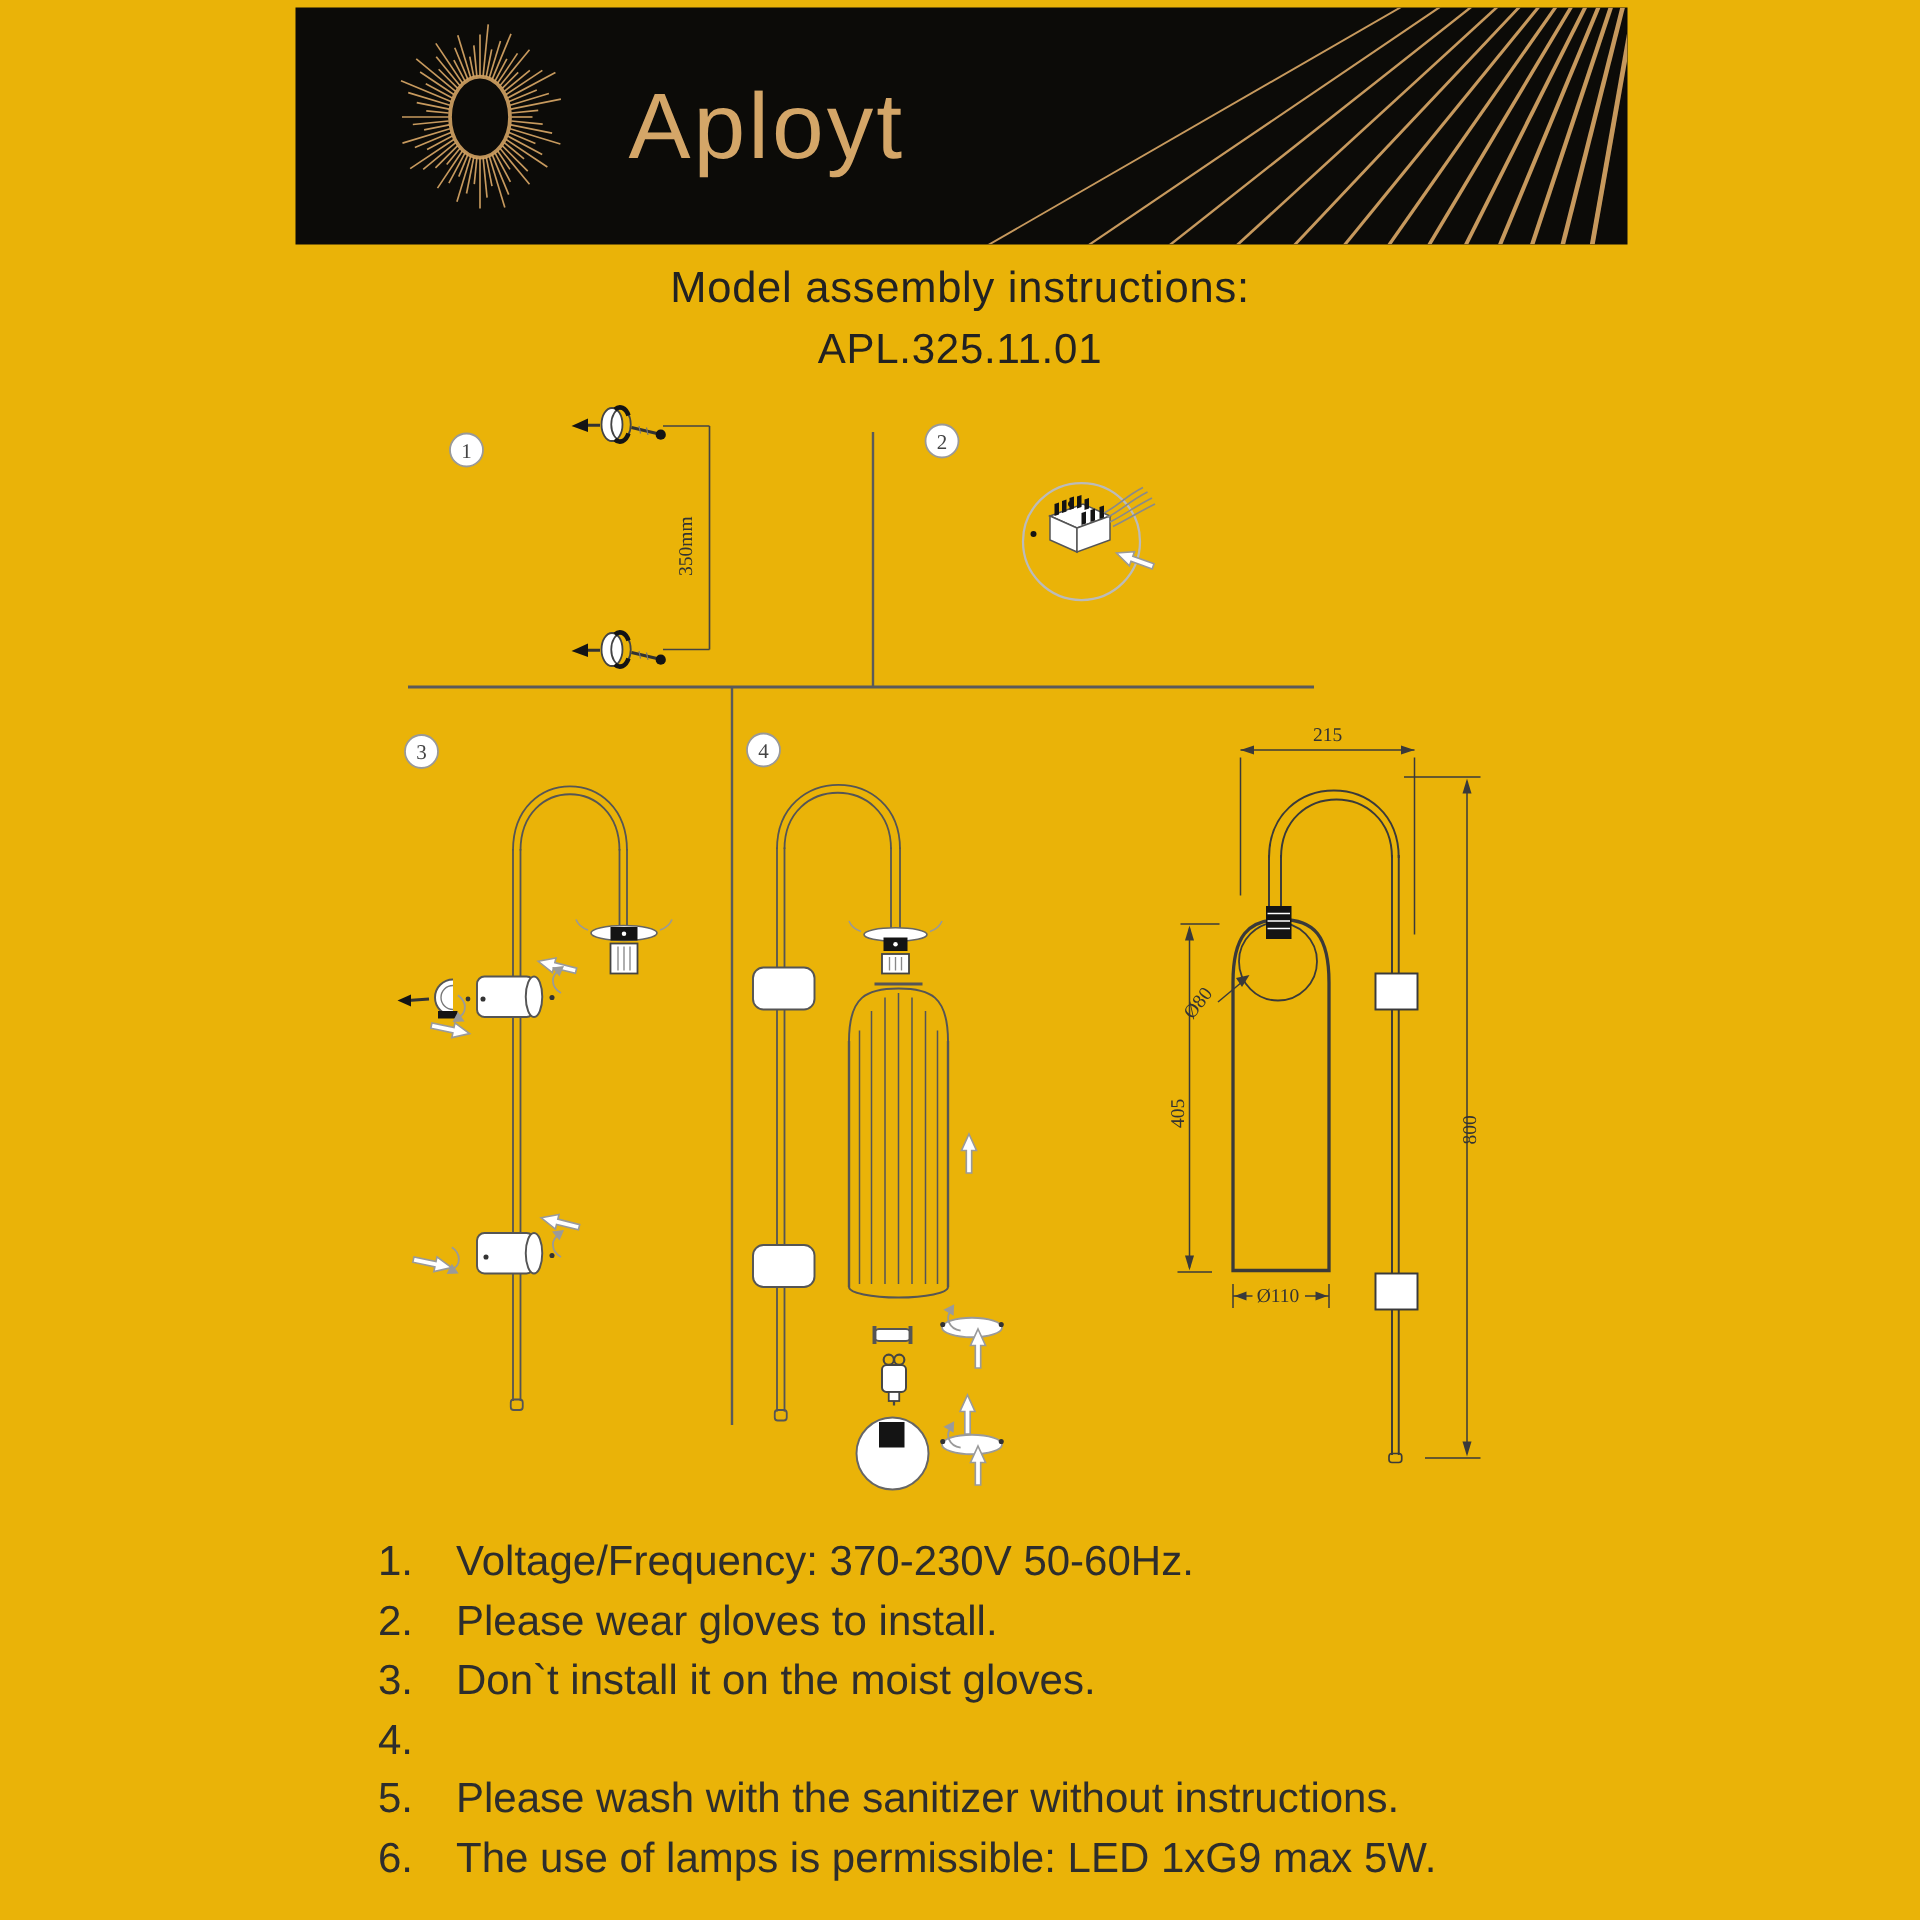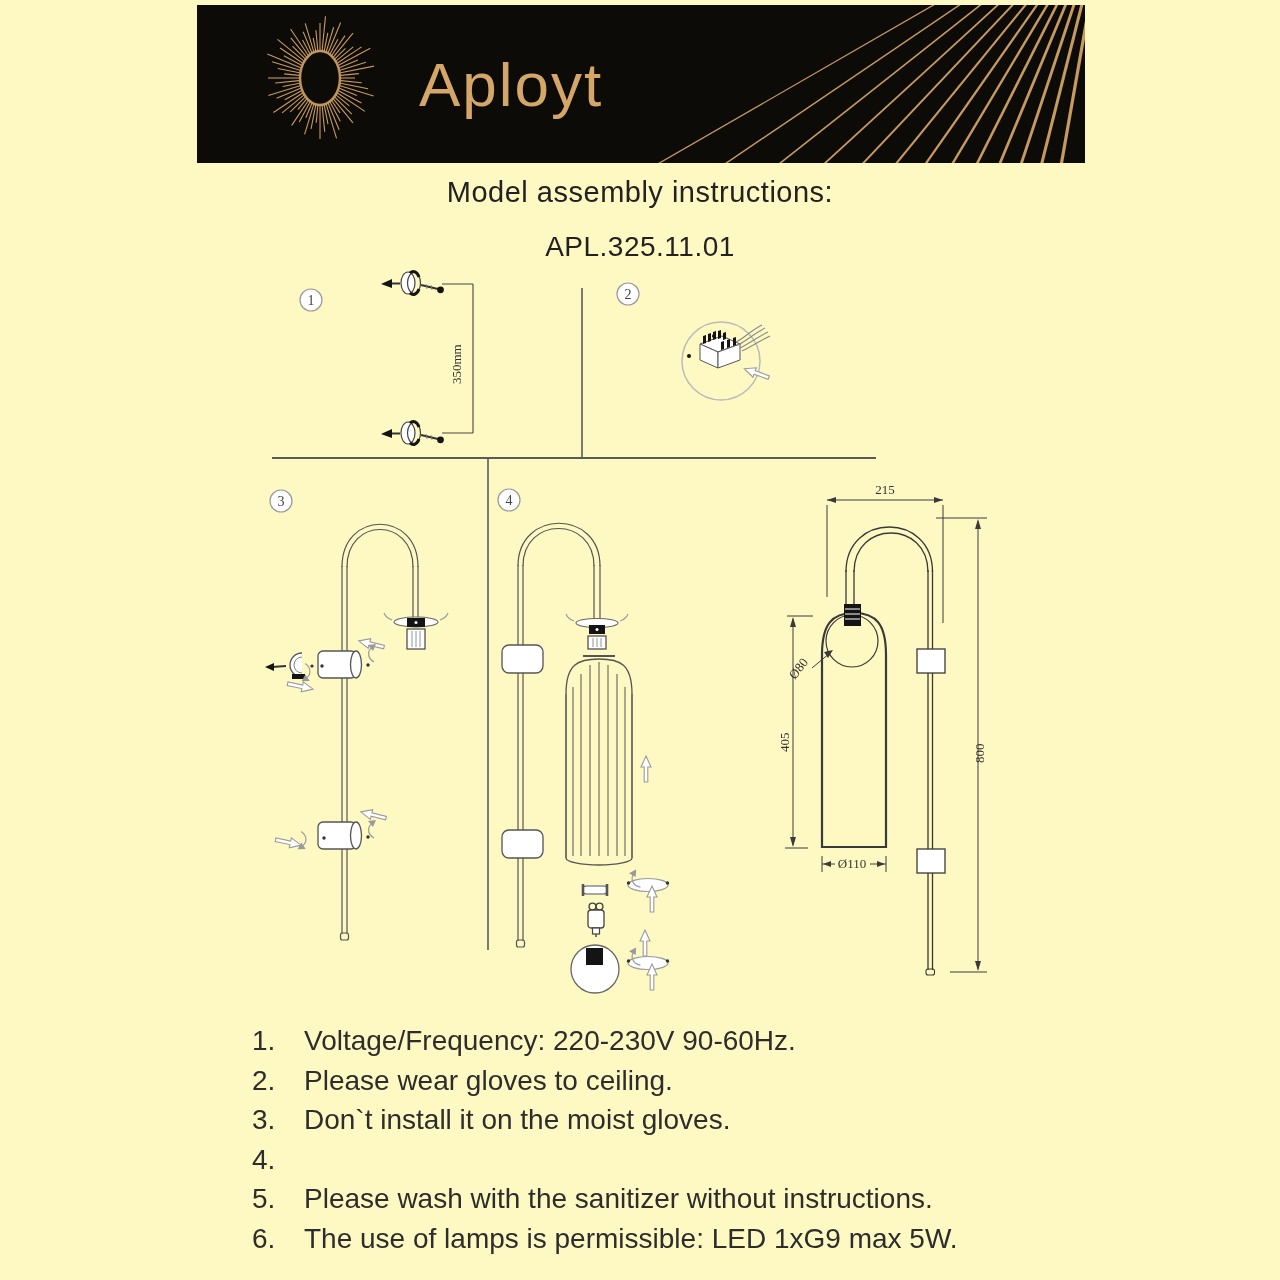--- a/index.html
+++ b/index.html
@@ -1,33 +1,33 @@
 <!DOCTYPE html>
 <html><head>
 <meta charset="utf-8">
 <style>
   html,body{margin:0;padding:0;background:#ffffff;}
   .page{
-    position:relative;width:1280px;height:1280px;background:#fef9c3;overflow:hidden;
+    position:relative;width:1280px;height:1280px;background:#eab308;overflow:hidden;
     font-family:"Liberation Sans", sans-serif;color:#262626;
   }
   
   .banner{
     position:absolute;left:197px;top:5px;width:888px;height:158px;
     background:#0c0b08;overflow:hidden;
   }
   .banner-art{position:absolute;left:0;top:0;width:888px;height:158px;}
   .brand-name{
     position:absolute;left:222px;top:0;height:158px;display:flex;align-items:center;
     font-size:62px;letter-spacing:2px;color:#d4a668;font-weight:400;
   }
   
   .title-block{position:absolute;left:0;top:176px;width:100%;text-align:center;color:#222;}
   .title-line1{font-size:29px;letter-spacing:0.5px;}
-  .title-line2{font-size:28px;margin-top:22px;letter-spacing:0.5px;text-align:center;}
+  .title-line2{font-size:28px;margin-top:8px;letter-spacing:0.5px;text-align:center;}
   
   .diagram-svg{position:absolute;left:0;top:0;width:1280px;height:1280px;}
   .dimtext{font-family:"Liberation Serif", serif;font-size:13px;fill:#333;}
   .stepnum{font-family:"Liberation Serif", serif;font-size:14px;fill:#444;}
   
   .instructions{position:absolute;left:252px;top:1021px;width:830px;}
   .ins-row{font-size:28px;line-height:39.5px;color:#2d2d2d;display:flex;}
   .ins-num{display:inline-block;width:52px;flex:0 0 52px;}
   .ins-text{display:inline-block;}
 </style>
@@ -386,25 +386,25 @@
       </g>
       <polygon points="823,864 831,861 831,867" fill="#3a3a3a"></polygon>
       <polygon points="885,864 877,861 877,867" fill="#3a3a3a"></polygon>
       <text class="dimtext" x="852" y="868" text-anchor="middle">Ø110</text>
     </g>
   </svg>
 
   <div class="instructions">
     <div class="ins-row">
       <span class="ins-num">1.</span>
-      <span class="ins-text">Voltage/Frequency: 220-230V 90-60Hz.</span>
+      <span class="ins-text">Voltage/Frequency: 370-230V 50-60Hz.</span>
     </div>
     <div class="ins-row">
       <span class="ins-num">2.</span>
-      <span class="ins-text">Please wear gloves to ceiling.</span>
+      <span class="ins-text">Please wear gloves to install.</span>
     </div>
     <div class="ins-row">
       <span class="ins-num">3.</span>
       <span class="ins-text">Don`t install it on the moist gloves.</span>
     </div>
     <div class="ins-row">
       <span class="ins-num">4.</span>
     </div>
     <div class="ins-row">
       <span class="ins-num">5.</span>

